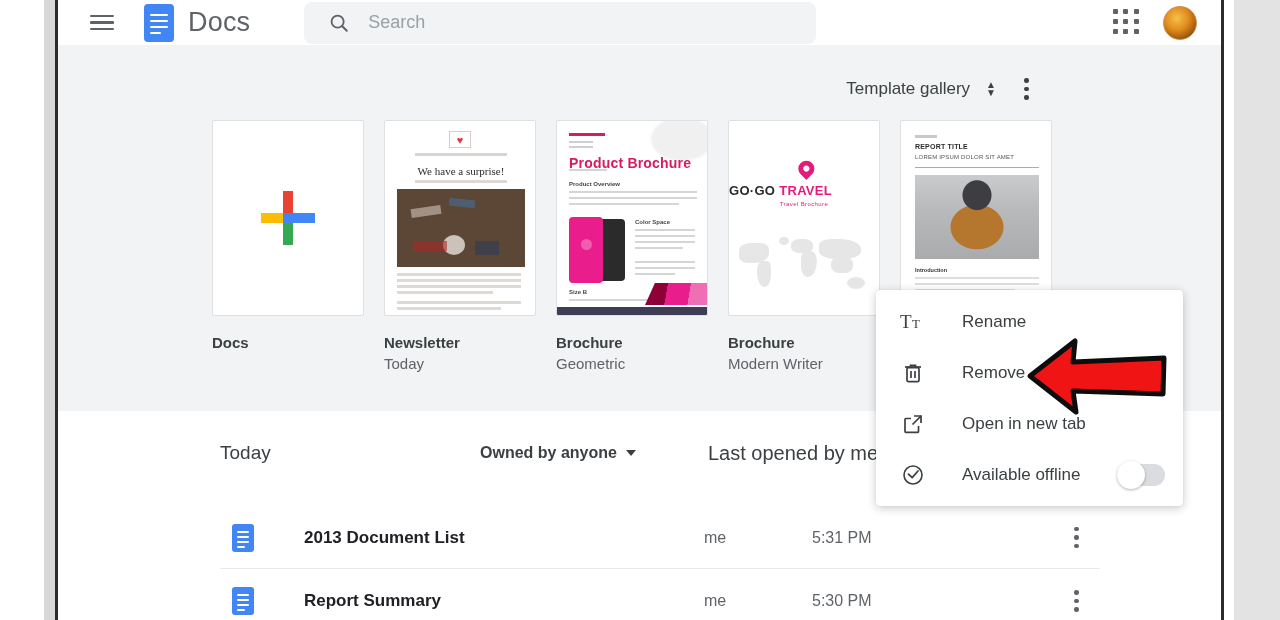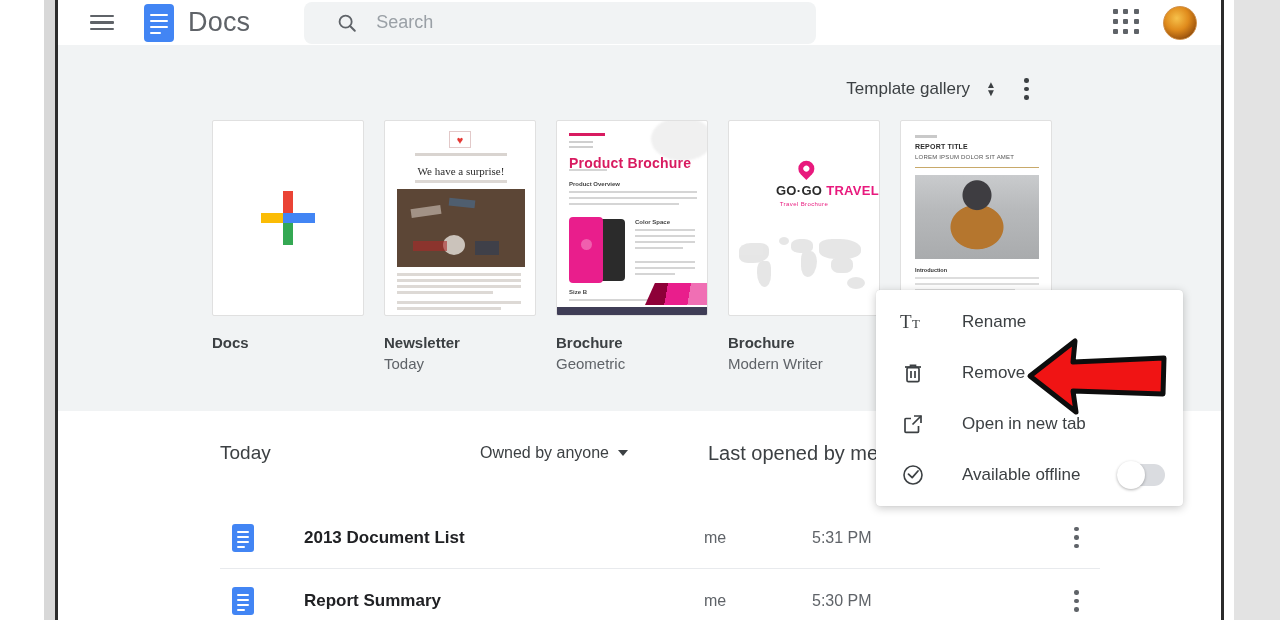--- a/index.html
+++ b/index.html
@@ -64,21 +64,20 @@
     margin-left: 14px;
     font-size: 27px; color: #5f6368; letter-spacing: .2px;
   }
 
   .search-bar {
     margin-left: 54px;
     width: 512px; height: 42px;
     background: #f1f3f4; border-radius: 8px;
     display: flex; align-items: center;
     cursor: text;
-    padding-left: 8px;
   }
   .search-bar .mag { margin-left: 24px; width: 22px; height: 22px; flex: none; }
   .search-bar input {
     border: none; outline: none; background: transparent;
     margin-left: 18px; font-size: 18px; color: #5f6368;
     font-family: "Liberation Sans", sans-serif; width: 380px;
   }
   .search-bar input::placeholder { color: #9aa0a6; }
 
   .header-right { margin-left: auto; display: flex; align-items: center; gap: 22px; padding-right: 24px; }
@@ -158,21 +157,21 @@
   .bg-phone .p1 { position:absolute; left:0; top:0; width:34px; height:66px; background:#e91e8c; border-radius:4px; }
   .bg-phone .p2 { position:absolute; left:30px; top:2px; width:26px; height:62px; background:#2b2b2b; border-radius:4px; }
   .bg-phone .dot { position:absolute; left:12px; top:22px; width:11px; height:11px; border-radius:50%; background:#f05fae; }
   .bg-corner { position:absolute; right:0; bottom:10px; width:62px; height:22px; background:linear-gradient(100deg,#8e0038 0 35%, #e91e8c 35% 70%, #f06fb4 70% 100%); clip-path: polygon(16% 0, 100% 0, 100% 100%, 0 100%); }
   .bg-footbar{ position:absolute; left:0; bottom:0; width:100%; height:8px; background:#3f3d56; }
   .bg-world  { position:absolute; right:-6px; top:-4px; width:62px; height:44px; background:#f0f0f0; border-radius:50%; filter:blur(1px); }
 
   
   .mw-pin { position:absolute; left:50%; top:34px; transform:translateX(-50%); width:16px; height:16px; border-radius:50% 50% 50% 0; background:#e8197d; rotate:-45deg; }
   .mw-pin::after { content:""; position:absolute; left:5px; top:5px; width:6px; height:6px; border-radius:50%; background:#fff; }
-  .mw-title { position:absolute; left:0; right:0; top:62px; text-align:right; font-size:13px; font-weight:bold; letter-spacing:.3px; }
+  .mw-title { position:absolute; left:0; right:0; top:62px; text-align:left; font-size:13px; font-weight:bold; letter-spacing:.3px; }
   .mw-title .a { color:#2b2b2b; }
   .mw-title .b { color:#e8197d; }
   .mw-sub { position:absolute; left:0; right:0; top:80px; text-align:center; font-size:6px; color:#e8197d; letter-spacing:.4px; }
   .mw-map { position:absolute; left:6px; top:112px; width:142px; height:76px; opacity:.9; }
   .mw-map i { position:absolute; background:#e4e4e4; display:block; }
 
   
   .rp-kick { position:absolute; left:14px; top:14px; width:22px; height:2.6px; background:#c9c9c9; }
   .rp-t1 { position:absolute; left:14px; top:22px; font-size:7px; font-weight:bold; color:#2b2b2b; letter-spacing:.2px; }
   .rp-t2 { position:absolute; left:14px; top:33px; font-size:6px; color:#555; letter-spacing:.2px; }
@@ -187,21 +186,21 @@
   .rp-sec { position:absolute; left:14px; top:146px; font-size:5.5px; font-weight:bold; color:#333; }
   .rp-line { position:absolute; left:14px; width:124px; height:2.2px; background:#ddd; }
 
   
   .list-area { position: absolute; left: 0; top: 411px; width: 100%; bottom: 0; background: #ffffff; }
   .list-toolbar {
     position: absolute; left: 162px; top: 31px;
     width: 880px; display: flex; align-items: center; text-align: right;
   }
   .lt-today { font-size: 19px; color: #3c4043; }
-  .lt-owned { position: absolute; left: 260px; font-size: 16px; color: #3c4043; display: flex; align-items: center; gap: 9px; cursor: pointer; }
+  .lt-owned { position: absolute; left: 260px; font-size: 16px; color: #3c4043; display: flex; align-items: center; gap: 9px; cursor: pointer; font-weight: bold; }
   .caret-dn { width: 0; height: 0; border-left: 5px solid transparent; border-right: 5px solid transparent; border-top: 6px solid #3c4043; }
   .lt-last  { position: absolute; left: 488px; font-size: 20px; color: #3c4043; cursor: pointer; }
 
   .doc-row {
     position: absolute; left: 162px; width: 880px; height: 62px;
     display: flex; align-items: center; cursor: pointer;
   }
   .doc-row.r1 { top: 96px; border-bottom: 1px solid #e8eaed; }
   .doc-row.r2 { top: 159px; }
   .doc-ico { width: 22px; height: 28px; background: #4285f4; border-radius: 3px; position: relative; flex: none; margin-left: 12px; }

